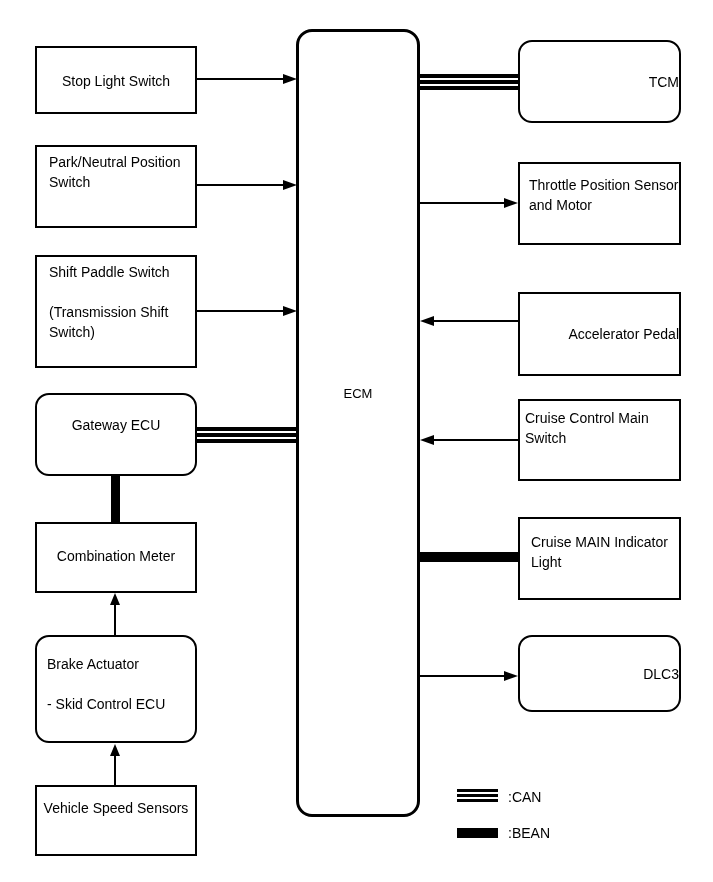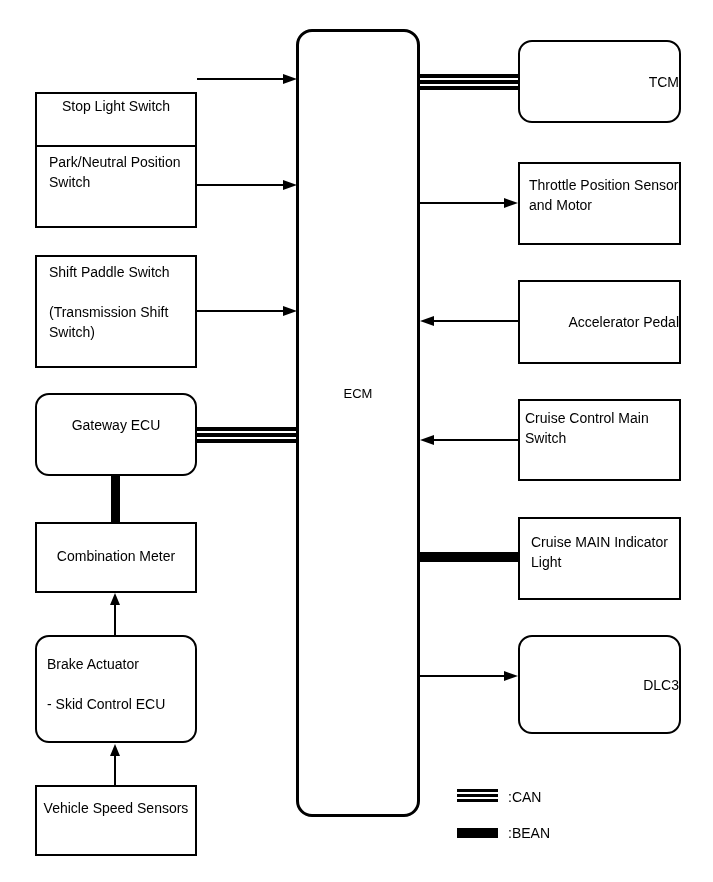--- a/index.html
+++ b/index.html
@@ -58,21 +58,21 @@
       #000 5px, #000 8px, transparent 8px, transparent 10px,
       #000 10px, #000 13px);
   }
   .legend-label { position: absolute; font-size: 14px; line-height: 16px; white-space: pre; }
 </style>
 </head>
 <body>
 
 <div class="canvas">
 
-  <div class="node hcenter" style="left:35px;top:46px;width:162px;height:68px;padding-top:2px;margin-top:46px;">
+  <div class="node hcenter" style="left:35px;top:46px;width:162px;height:68px;padding-top:23px;">
     <span class="label">Stop Light Switch</span>
   </div>
 
   <div class="node" style="left:35px;top:145px;width:162px;height:83px;padding:5px 8px 0 12px;">
     <span class="label">Park/Neutral Position
 Switch</span>
   </div>
 
   <div class="node" style="left:35px;top:255px;width:162px;height:113px;padding:5px 8px 0 12px;">
     <span class="label">Shift Paddle Switch
@@ -105,35 +105,35 @@
 
   <div class="node rounded vcenter" style="left:518px;top:40px;width:163px;height:83px;">
     <span class="label">TCM</span>
   </div>
 
   <div class="node" style="left:518px;top:162px;width:163px;height:83px;padding:11px 2px 0 9px;">
     <span class="label">Throttle Position Sensor
 and Motor</span>
   </div>
 
-  <div class="node vcenter" style="left:518px;top:280px;width:163px;height:84px;">
+  <div class="node vcenter" style="left:518px;top:292px;width:163px;height:84px;">
     <span class="label">Accelerator Pedal</span>
   </div>
 
   <div class="node" style="left:518px;top:399px;width:163px;height:82px;padding:7px 2px 0 5px;">
     <span class="label">Cruise Control Main
 Switch</span>
   </div>
 
   <div class="node" style="left:518px;top:517px;width:163px;height:83px;padding:13px 2px 0 11px;">
     <span class="label">Cruise MAIN Indicator
 Light</span>
   </div>
 
-  <div class="node rounded vcenter" style="left:518px;top:635px;width:163px;height:99px;">
+  <div class="node rounded vcenter" style="left:518px;top:635px;width:163px;height:77px;">
     <span class="label">DLC3</span>
   </div>
 
   <div class="line-h" style="left:197px;top:78px;width:87px;"></div>
   <div class="arr-r" style="left:283px;top:74px;"></div>
 
   <div class="line-h" style="left:197px;top:184px;width:87px;"></div>
   <div class="arr-r" style="left:283px;top:180px;"></div>
 
   <div class="line-h" style="left:197px;top:310px;width:87px;"></div>

